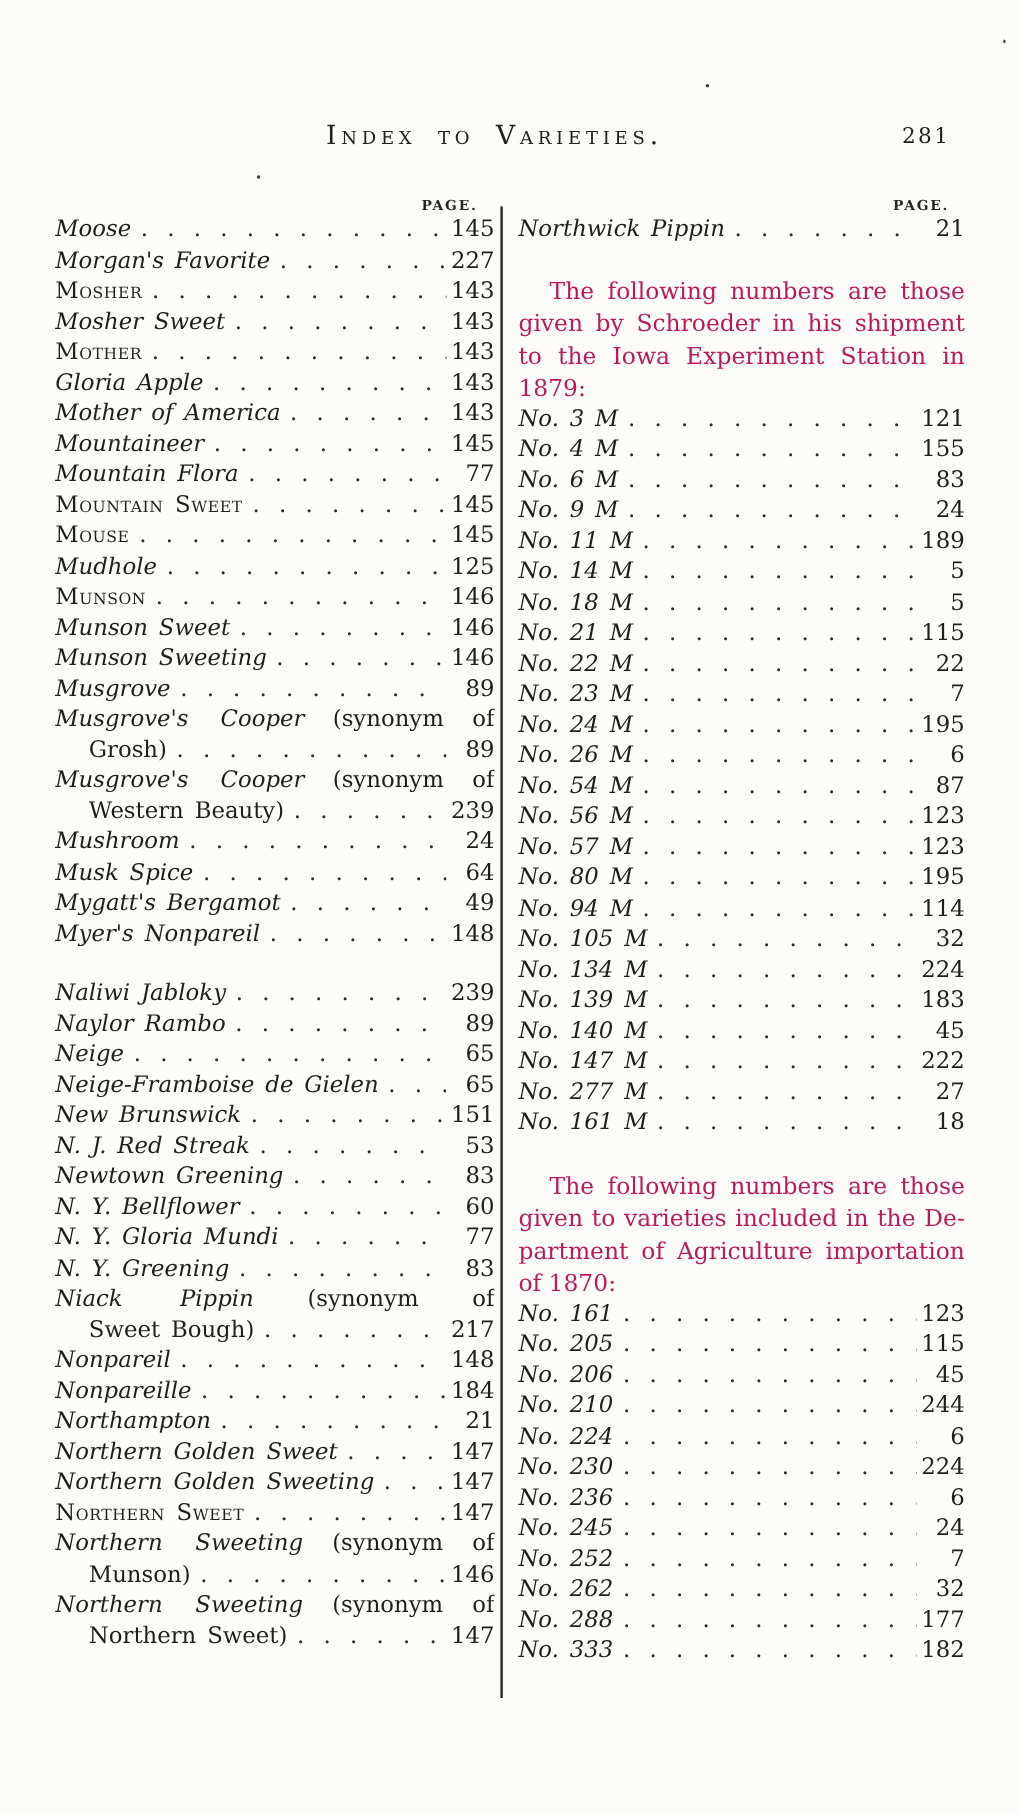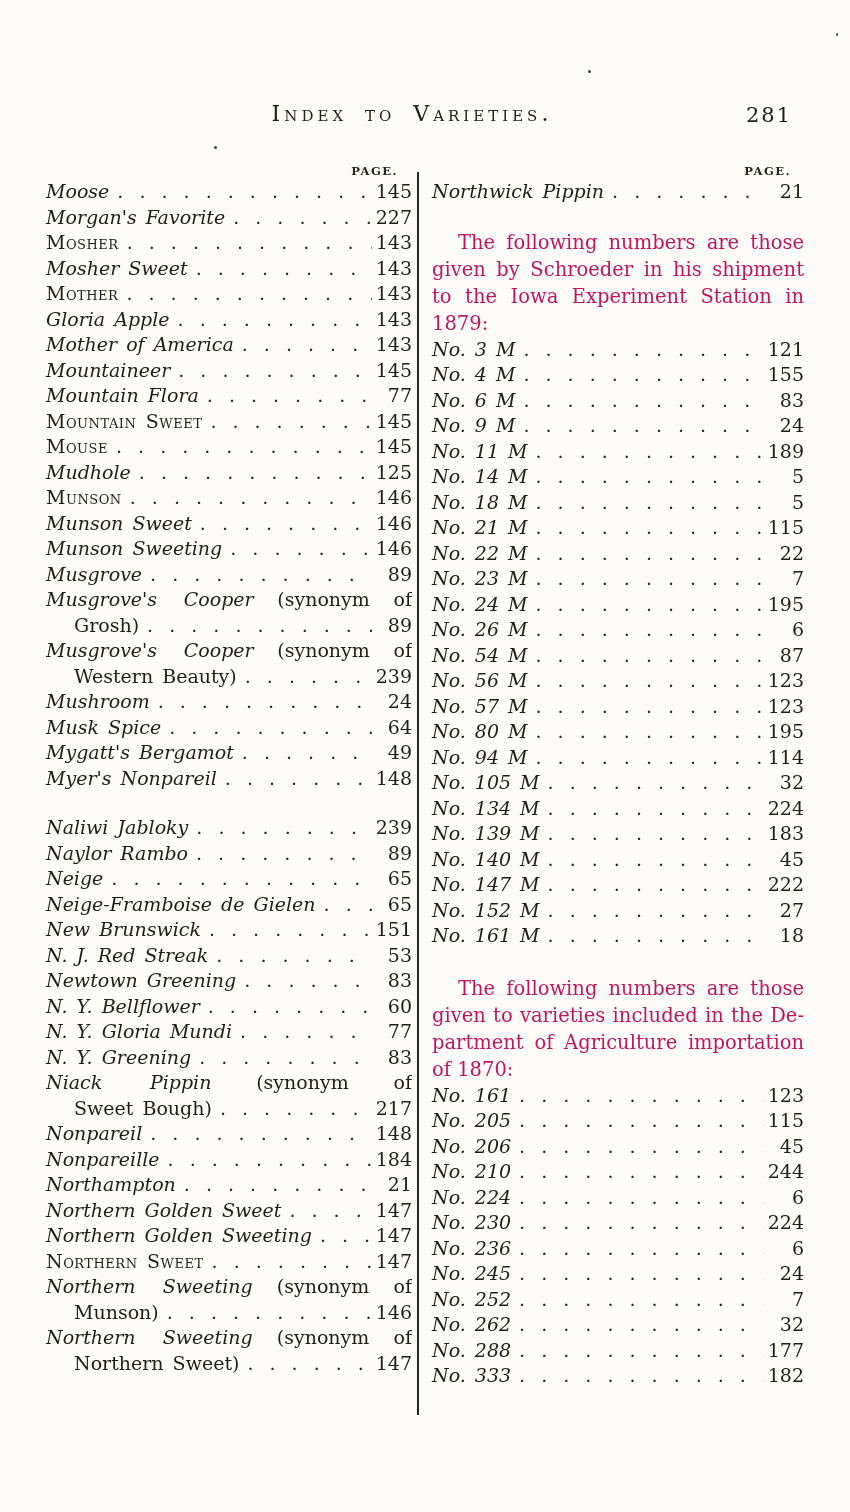--- a/index.html
+++ b/index.html
@@ -20,21 +20,21 @@
     text-align: center;
     font-variant: small-caps;
     font-size: 22px;
     letter-spacing: 4px;
     word-spacing: 7px;
     color: #24211c;
   }
   .head-folio {
     position: absolute;
     top: 103px; right: 58px;
-    font-size: 21px;
+    font-size: 18px;
     letter-spacing: 2px;
   }
   
   .divider {
     position: absolute;
     left: 417px; top: 172px;
     width: 2px; height: 1243px;
     background: #2a2722;
   }
   
@@ -476,21 +476,21 @@
           <span class="name italic">No. 140 M</span>
           <span class="dots"></span>
           <span class="page-num">45</span>
         </div>
         <div class="row entry">
           <span class="name italic">No. 147 M</span>
           <span class="dots"></span>
           <span class="page-num">222</span>
         </div>
         <div class="row entry">
-          <span class="name italic">No. 152 M</span>
+          <span class="name italic">No. 277 M</span>
           <span class="dots"></span>
           <span class="page-num">27</span>
         </div>
         <div class="row entry">
           <span class="name italic">No. 161 M</span>
           <span class="dots"></span>
           <span class="page-num">18</span>
         </div>
       </div>
     <div class="para" id="para2">

